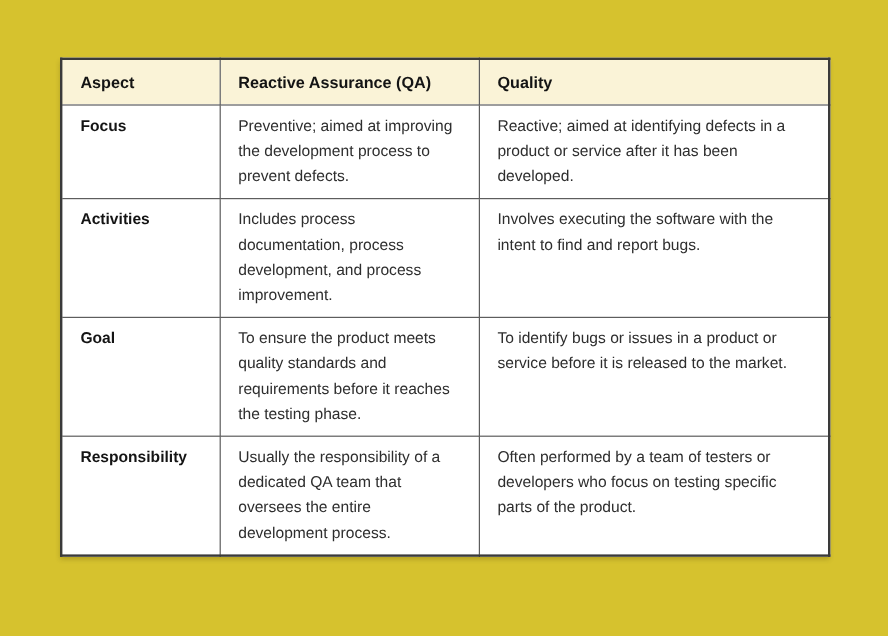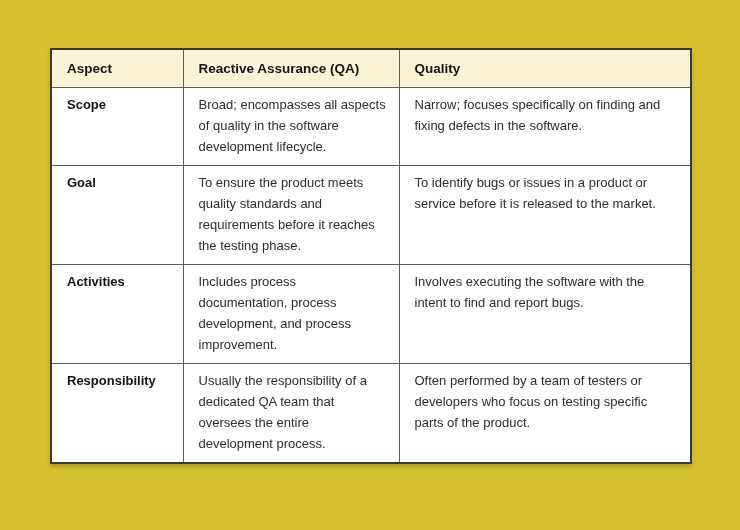--- a/index.html
+++ b/index.html
@@ -76,33 +76,33 @@
     </colgroup>
     <thead>
       <tr>
         <th>Aspect</th>
         <th>Reactive Assurance (QA)</th>
         <th>Quality</th>
       </tr>
     </thead>
     <tbody>
       <tr>
-        <td class="aspect">Scope</td>
-        <td>Broad; encompasses all aspects of quality in the software development lifecycle.</td>
-        <td>Narrow; focuses specifically on finding and fixing defects in the software.</td>
+        <td class="aspect">Focus</td>
+        <td>Preventive; aimed at improving the development process to prevent defects.</td>
+        <td>Reactive; aimed at identifying defects in a product or service after it has been developed.</td>
+      </tr>
+      <tr>
+        <td class="aspect">Activities</td>
+        <td>Includes process documentation, process development, and process improvement.</td>
+        <td>Involves executing the software with the intent to find and report bugs.</td>
       </tr>
       <tr>
         <td class="aspect">Goal</td>
         <td>To ensure the product meets quality standards and requirements before it reaches the testing phase.</td>
         <td>To identify bugs or issues in a product or service before it is released to the market.</td>
-      </tr>
-      <tr>
-        <td class="aspect">Activities</td>
-        <td>Includes process documentation, process development, and process improvement.</td>
-        <td>Involves executing the software with the intent to find and report bugs.</td>
       </tr>
       <tr>
         <td class="aspect">Responsibility</td>
         <td>Usually the responsibility of a dedicated QA team that oversees the entire development process.</td>
         <td>Often performed by a team of testers or developers who focus on testing specific parts of the product.</td>
       </tr>
     </tbody>
   </table>
 </div>
 

